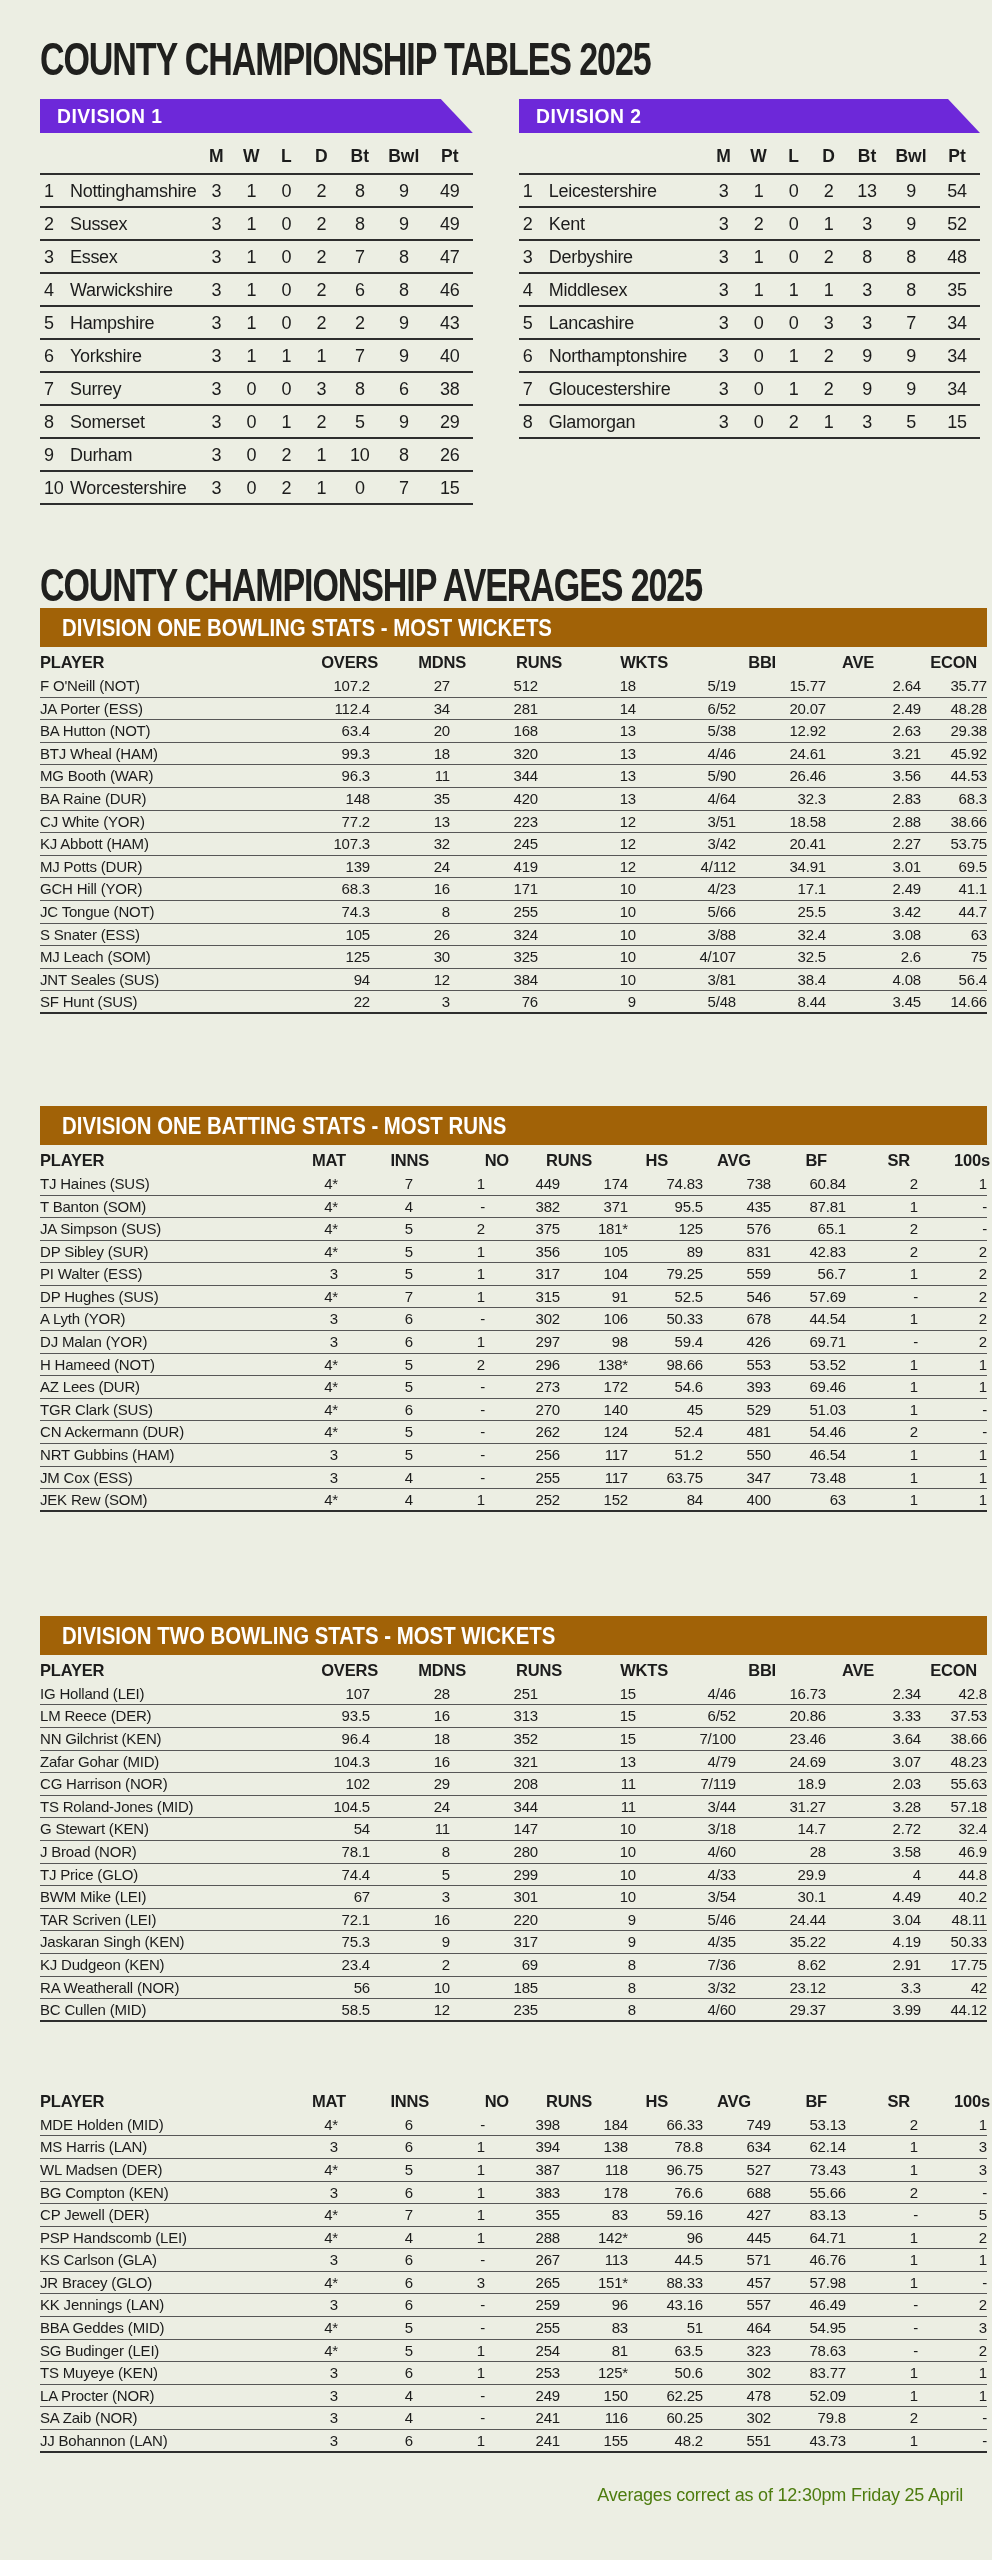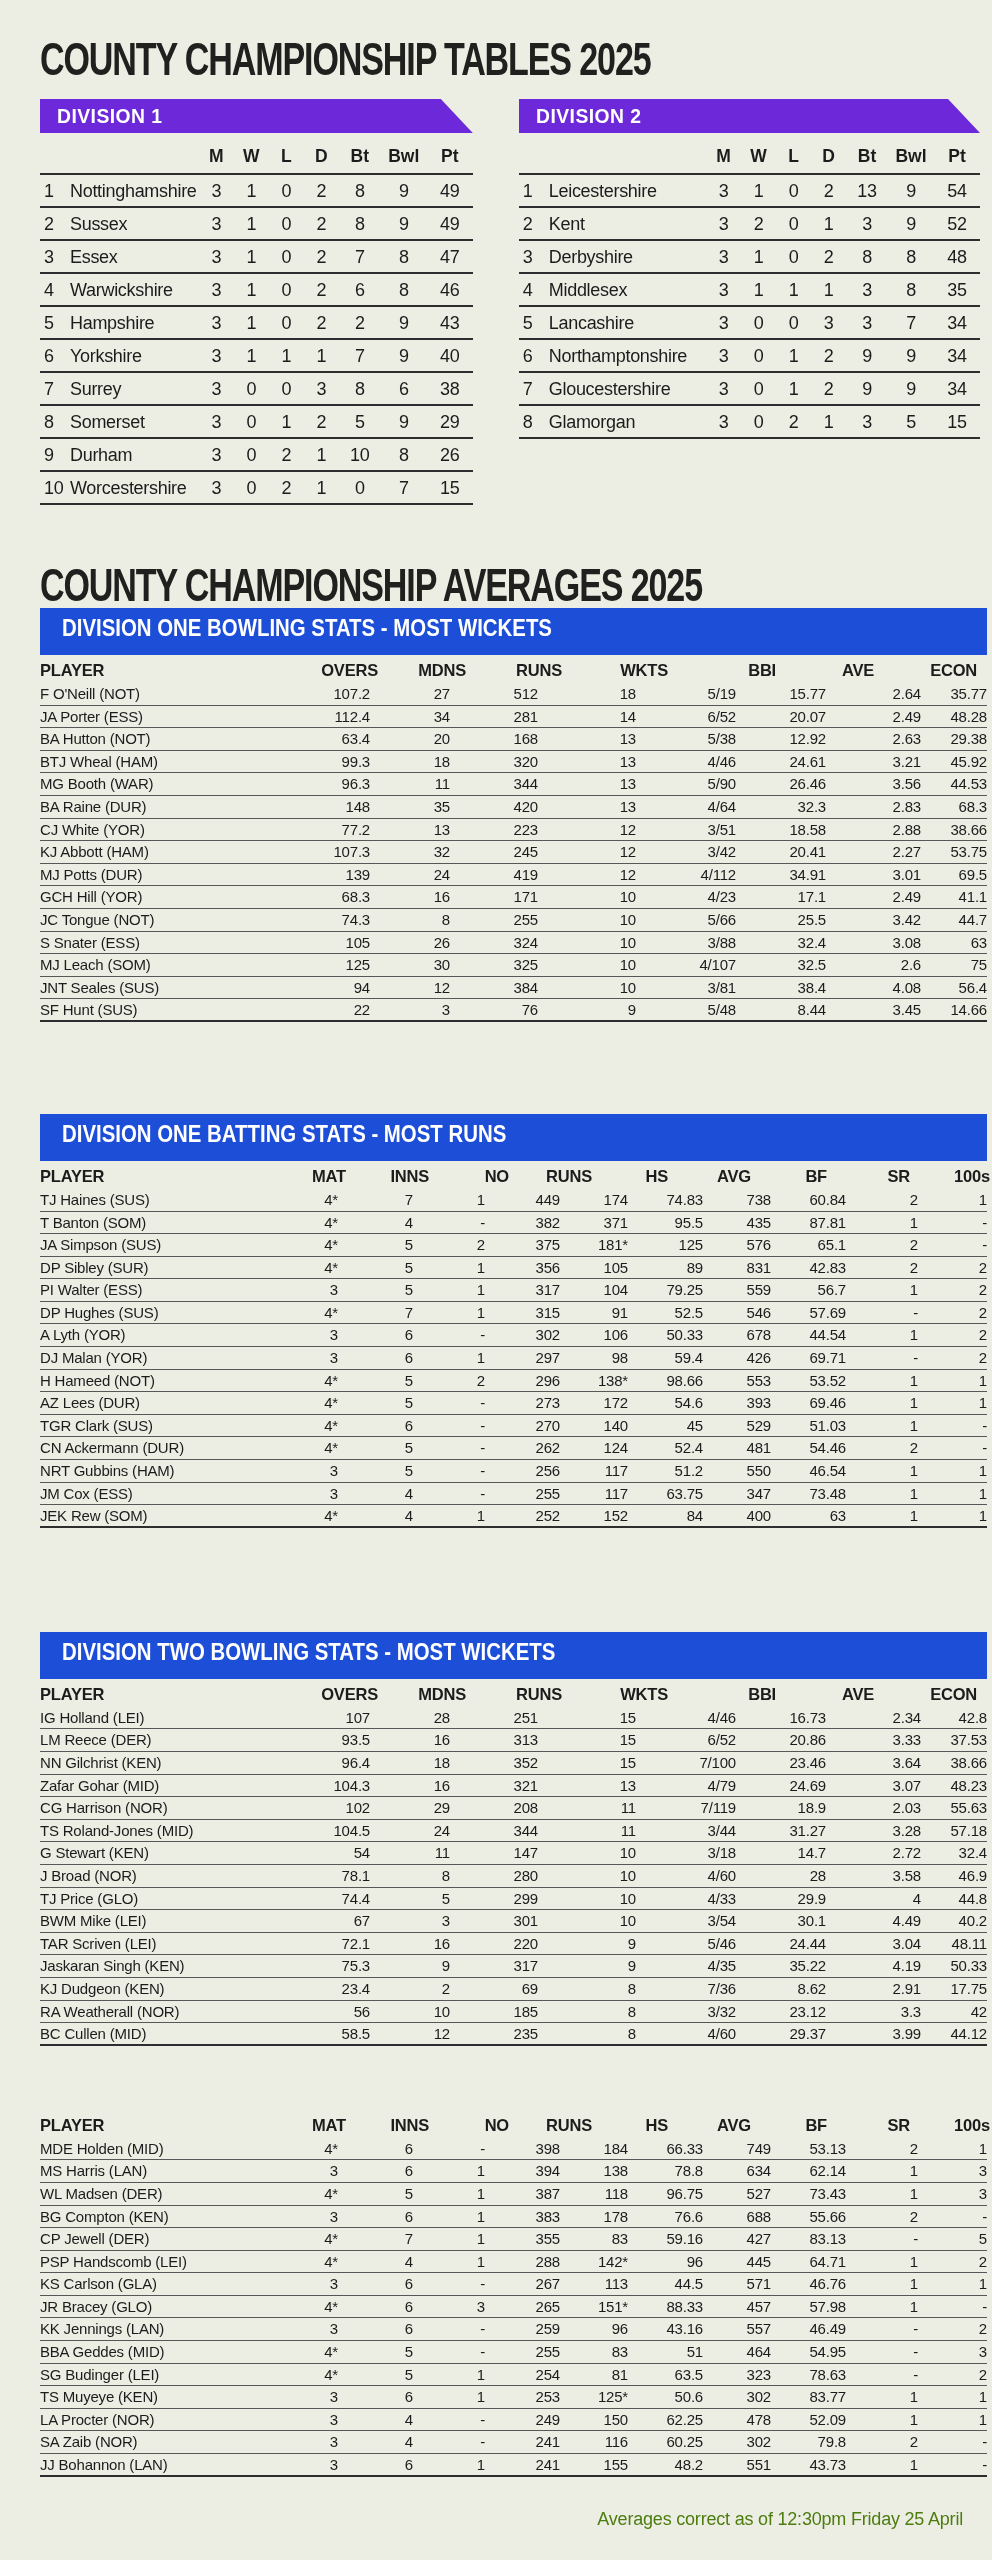--- a/index.html
+++ b/index.html
@@ -63,22 +63,22 @@
   .thead,.trow{display:grid;grid-template-columns:var(--cols);}
   .division .thead span,.division .trow span{text-align:center;}
   .division .trow span:nth-child(1){text-align:left;padding-left:4px;}
   .division .trow span:nth-child(2){text-align:left;}
 
   
   .stats{width:947px;margin-left:28px;}
   .stats.bowl{--cols:248px 82px 80px 88px 98px 100px 90px 95px 66px;}
   .stats.bat {--cols:245px 53px 75px 72px 75px 68px 75px 68px 75px 72px 69px;}
   .sbanner{
-    height:47px;
-    background:#1d4ed8;
+    height:39px;
+    background:#a16207;
     color:#fff;
     line-height:39px;
     padding-left:22px;
     box-sizing:border-box;
     white-space:nowrap;
   }
   .sbanner .btxt{
     display:inline-block;
     font-weight:800;font-size:24px;letter-spacing:0;
     transform:scaleX(.85);transform-origin:0 50%;

